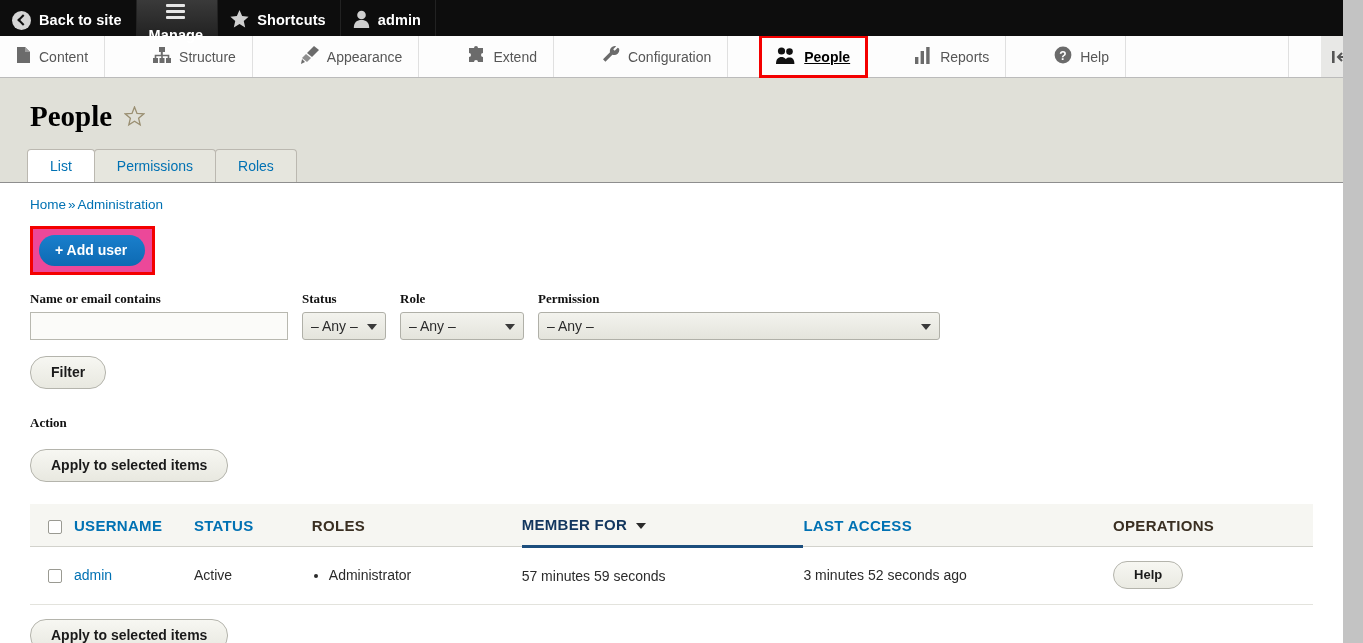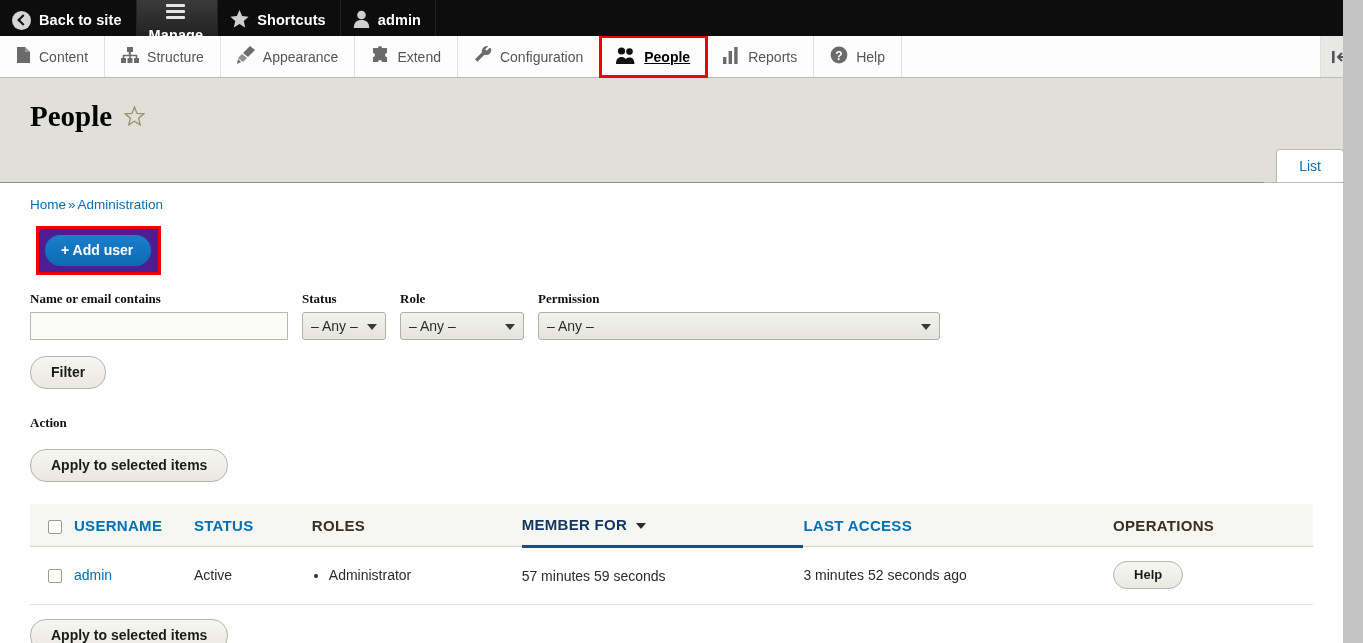--- a/index.html
+++ b/index.html
@@ -79,20 +79,21 @@
   
   #toolbar {
     height: 42px;
     background: #fdfdfd;
     border-bottom: 1px solid #bbb;
     display: flex;
     align-items: stretch;
     width: 1363px;
     position: relative;
     z-index: 15;
+    gap: 32px;
   }
   .tb-item {
     display: flex;
     align-items: center;
     gap: 8px;
     padding: 0 16px;
     border-right: 1px solid #e0e0e0;
     color: #565656;
     font-size: 14px;
     cursor: pointer;
@@ -136,21 +137,20 @@
     line-height: 1;
   }
   .icon-star-outline { width: 21px; height: 21px; display:block; }
 
   
   #tabs {
     display: flex;
     align-items: flex-end;
     padding-left: 27px;
     height: 33px;
-    flex-direction: column;
   }
   .tab {
     border: 1px solid #bbb8b0;
     border-bottom: none;
     border-radius: 4px 4px 0 0;
     padding: 7px 22px 7px 22px;
     font-size: 14px;
     color: #0071b3;
     background: #e6e6de;
     margin-right: -1px;
@@ -173,24 +173,24 @@
   #breadcrumb {
     padding: 14px 0 0 0;
     font-size: 13.5px;
   }
   #breadcrumb a { color: #0071b3; text-decoration: none; }
   #breadcrumb .sep { color: #0071b3; margin: 0 2px; }
 
   
   #add-user-wrap {
     display: inline-block;
-    margin: 14px 0 0 6px;
+    margin: 14px 0 0 0;
     padding: 6px 7px 6px 6px;
     border: 3px solid #f40000;
-    background: #4c1d95;
+    background: #ec4899;
   }
   #add-user-btn {
     display: inline-block;
     background: linear-gradient(to bottom, #1a7fcc 0%, #0d6ab3 100%);
     color: #fff;
     font-weight: bold;
     font-size: 14px;
     border: none;
     border-radius: 17px;
     padding: 8px 18px 9px 16px;
@@ -495,20 +495,23 @@
       <span>
         <svg class="icon-star-outline" viewBox="0 0 21 21">
             <polygon points="10.5,1 13,7.4 19.8,7.8 14.6,12.2 16.2,18.9 10.5,15.2 4.8,18.9 6.4,12.2 1.2,7.8 8,7.4" fill="none" stroke="#9a8f72" stroke-width="1.3"></polygon>
           </svg>
       </span>
     </div>
 
     <div id="tabs">
       <div class="tab active">
         <span>List</span>
+      </div>
+      <div class="tab">
+        <span>Permissions</span>
       </div>
       <div class="tab">
         <span>Roles</span>
       </div>
     </div>
   </div>
 
   <div id="content">
 
     <div id="breadcrumb">

